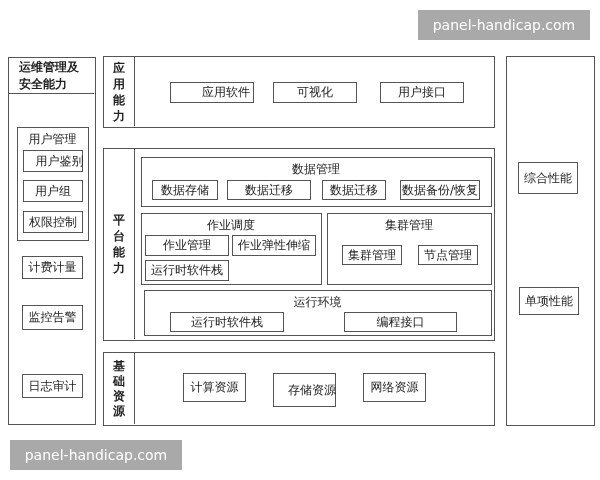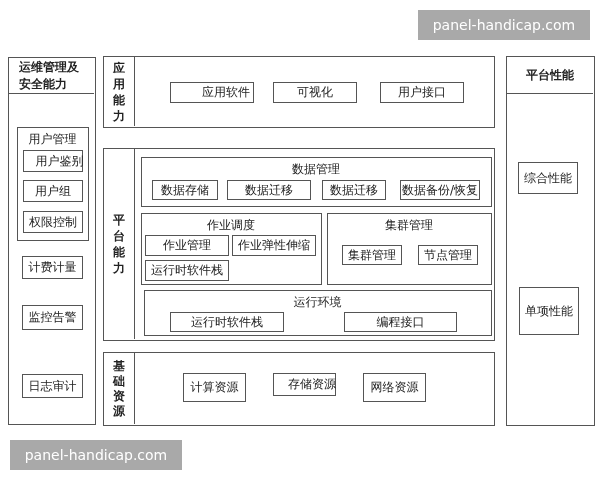--- a/index.html
+++ b/index.html
@@ -88,21 +88,20 @@
 </div>
 
 <div class="abs frame" style="left:103px;top:352px;width:392px;height:74px;">
   <div class="abs vlabel" style="left:0;top:0;width:31px;height:71px;line-height:15px;">
     <span>基</span>
     <span>础</span>
     <span>资</span>
     <span>源</span>
   </div>
   <div class="abs box" style="left:79px;top:20px;width:63px;height:29px;">计算资源</div>
-  <div class="abs box" style="left:169px;top:20px;width:63px;height:23px;padding-left:15px;">存储资源</div>
+  <div class="abs box" style="left:169px;top:20px;width:63px;height:34px;padding-left:15px;">存储资源</div>
   <div class="abs box" style="left:259px;top:20px;width:63px;height:29px;">网络资源</div>
 </div>
 
 <div class="abs frame" style="left:506px;top:56px;width:89px;height:370px;">
-  <div class="abs title-bold" style="left:0;top:0;width:86px;height:37px;border-bottom:1.5px solid #555;display:flex;align-items:center;justify-content:center;">平台性能</div>
   <div class="abs box" style="left:11px;top:105px;width:60px;height:32px;">综合性能</div>
-  <div class="abs box" style="left:12px;top:230px;width:60px;height:48px;">单项性能</div>
+  <div class="abs box" style="left:12px;top:230px;width:60px;height:28px;">单项性能</div>
 </div>
 
 </body></html>

